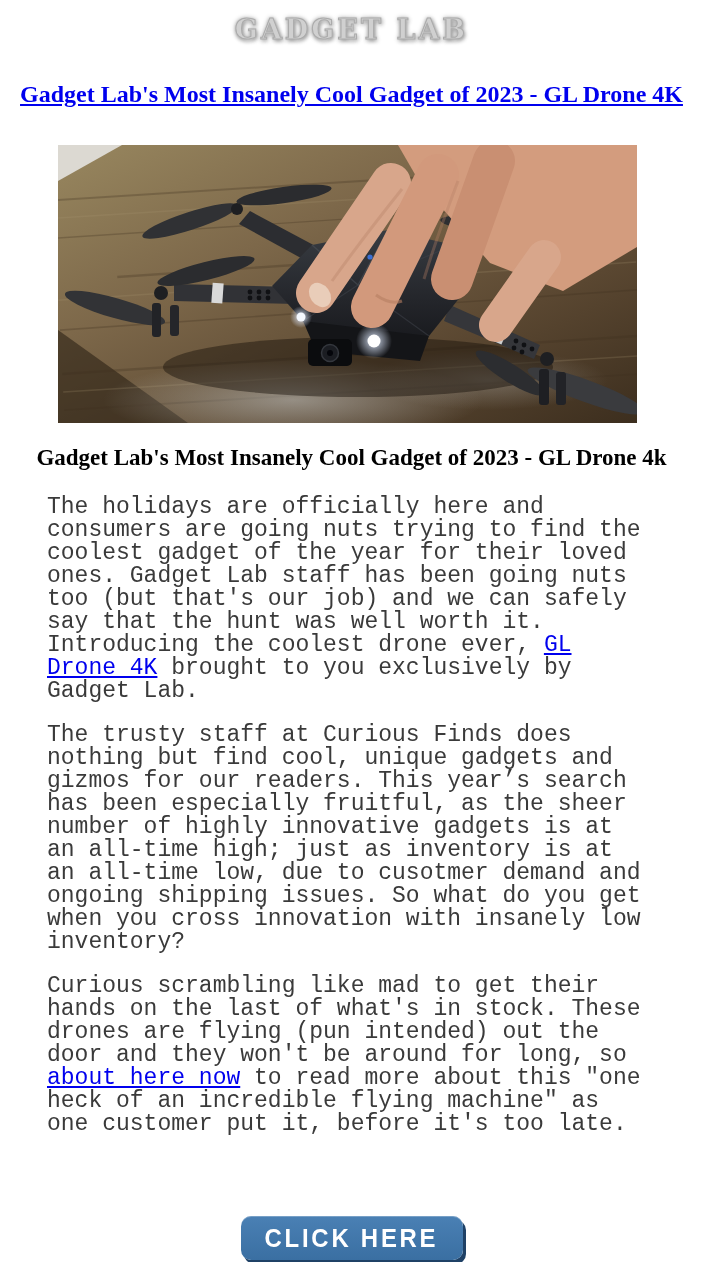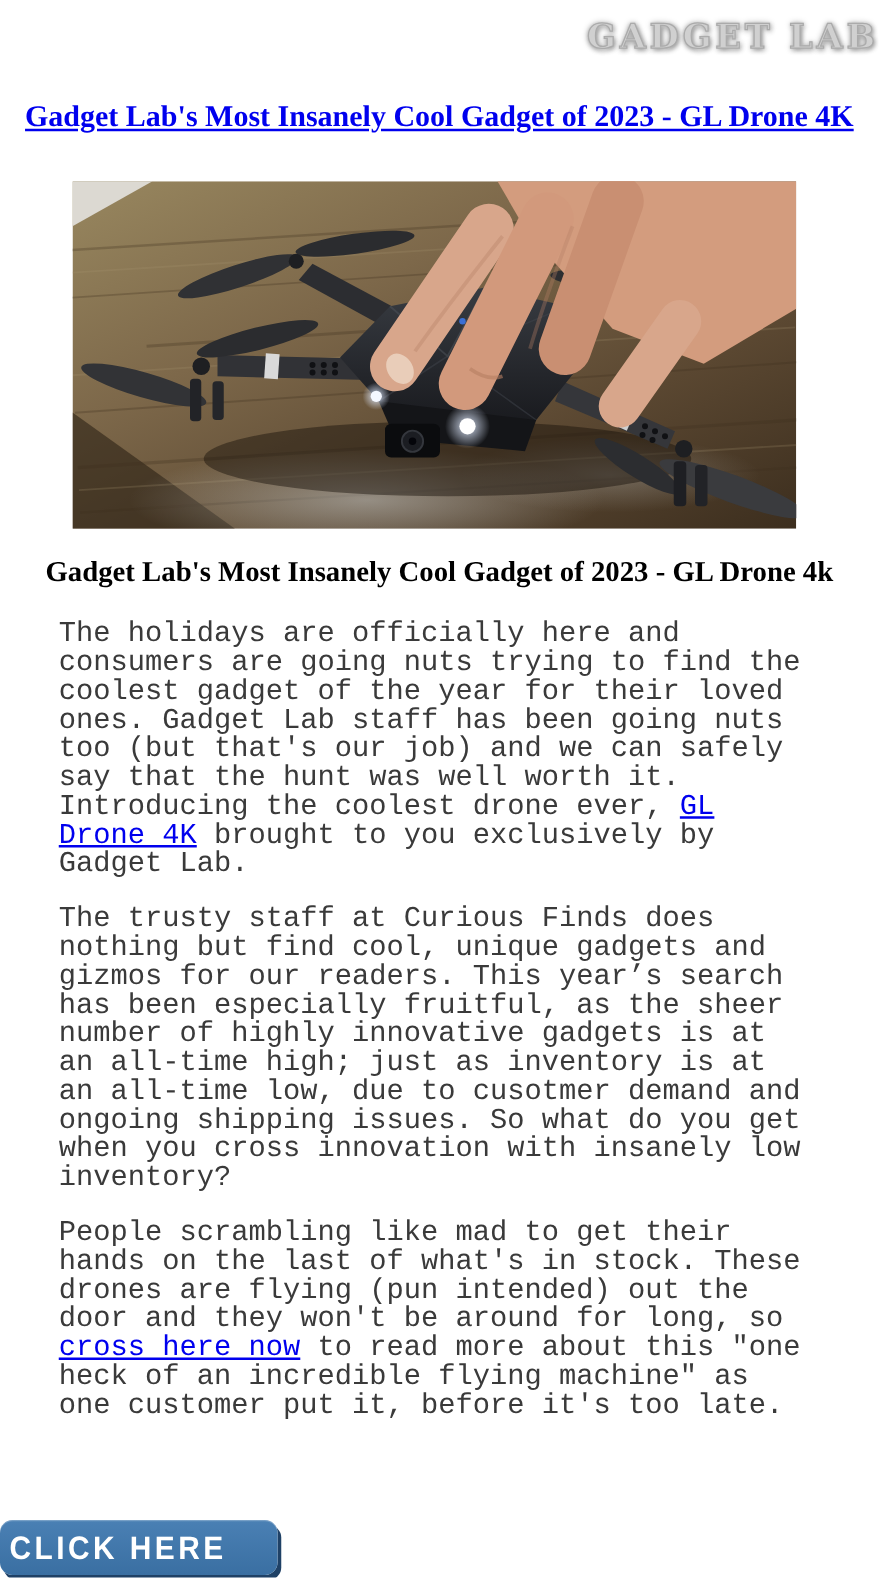--- a/index.html
+++ b/index.html
@@ -2,21 +2,21 @@
 <html><head>
 <meta charset="utf-8">
 <style>
   html,body{margin:0;padding:0;}
   body{
     width:703px;height:1262px;background:#ffffff;overflow:hidden;
     font-family:"Liberation Sans",sans-serif;
   }
   
   .logo{
-    text-align:right;padding-top:14px;
+    text-align:center;padding-top:14px;
     font-family:"DejaVu Serif",serif;font-weight:bold;
     font-size:27px;letter-spacing:3px;color:#d0d0d0;
     -webkit-text-stroke:1px #ababab;
     text-shadow:0 0 2px #c2c2c2,0 0 5px #9b9b9b,1px 2px 4px #8e8e8e;
   }
   
   .headline{
     display:block;text-align:center;margin:36px 6px 0 6px;
     font-family:"Liberation Serif",serif;font-weight:bold;
     font-size:24px;color:#0000ee;text-decoration:underline;cursor:pointer;
@@ -32,21 +32,21 @@
   
   .article{
     margin:25px 0 0 47px;width:595px;
     font-family:"Liberation Mono","DejaVu Sans Mono",monospace;
     font-size:23px;line-height:23px;color:#3a3a3a;
     word-spacing:0;letter-spacing:0;
   }
   .article p{margin:0 0 21px 0;}
   .article a{color:#0000ee;text-decoration:underline;cursor:pointer;}
   
-  .cta-wrap{margin-top:80px;}
+  .cta-wrap{text-align:center;margin-top:80px;}
   .cta{
     display:inline-block;width:222px;height:44px;line-height:44px;
     background:linear-gradient(#4a80b4,#3a6fa2);
     border-radius:10px;box-shadow:3px 4px 0 #1f4166, inset 0 1px 0 rgba(255,255,255,.25);
     color:#ffffff;font-weight:bold;font-size:26px;letter-spacing:3px;
     text-decoration:none;cursor:pointer;
     font-family:"Liberation Sans",sans-serif;
   }
   .cta span{display:inline-block;transform:scaleX(.92);}
 </style>
@@ -177,18 +177,18 @@
     <path d="M344,44 q-40,50 -70,92" stroke="#b57f63" stroke-width="3" fill="none" opacity="0.35"></path>
     <path d="M400,36 q-22,58 -34,98" stroke="#b57f63" stroke-width="3" fill="none" opacity="0.35"></path>
   </g>
 </svg>
 
 <h2 class="subheadline">Gadget Lab's Most Insanely Cool Gadget of 2023 - GL Drone 4k</h2>
 
 <div class="article">
   <p><span>The holidays are officially here and consumers are going nuts trying to find the coolest gadget of the year for their loved ones. Gadget Lab staff has been going nuts too (but that's our job) and we can safely say that the hunt was well worth it. Introducing the coolest drone ever, </span><a>GL Drone 4K</a><span> brought to you exclusively by Gadget Lab.</span></p>
   <p><span>The trusty staff at Curious Finds does nothing but find cool, unique gadgets and gizmos for our readers. This year’s search has been especially fruitful, as the sheer number of highly innovative gadgets is at an all-time high; just as inventory is at an all-time low, due to cusotmer demand and ongoing shipping issues. So what do you get when you cross innovation with insanely low inventory?</span></p>
-  <p><span>People scrambling like mad to get their hands on the last of what's in stock. These drones are flying (pun intended) out the door and they won't be around for long, so </span><a>cross here now</a><span> to read more about this "one heck of an incredible flying machine" as one customer put it, before it's too late.</span></p>
+  <p><span>Curious scrambling like mad to get their hands on the last of what's in stock. These drones are flying (pun intended) out the door and they won't be around for long, so </span><a>about here now</a><span> to read more about this "one heck of an incredible flying machine" as one customer put it, before it's too late.</span></p>
 </div>
 
 <div class="cta-wrap">
   <a class="cta"><span>CLICK HERE</span></a>
 </div>
 
 </body></html>

